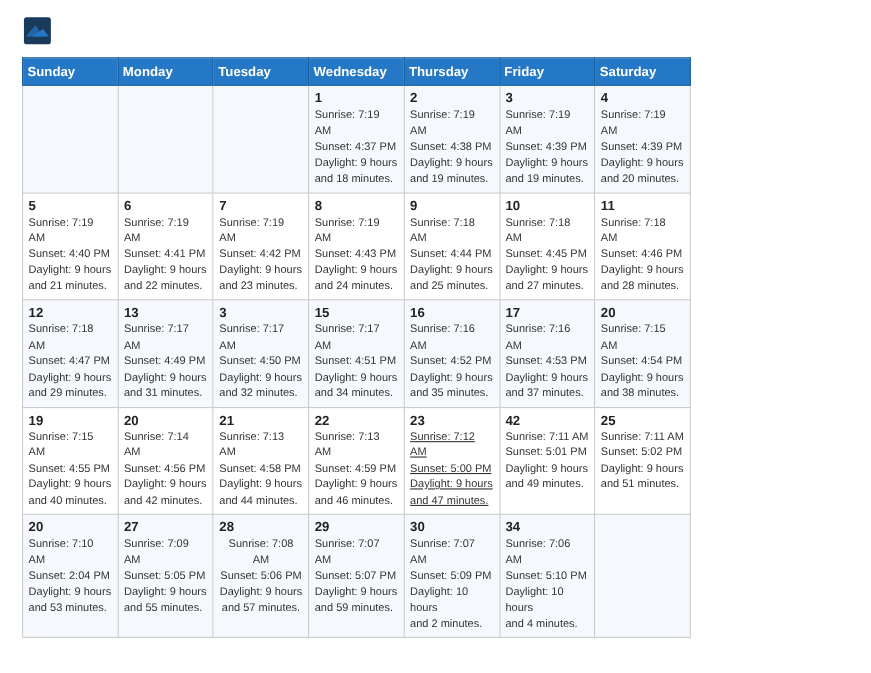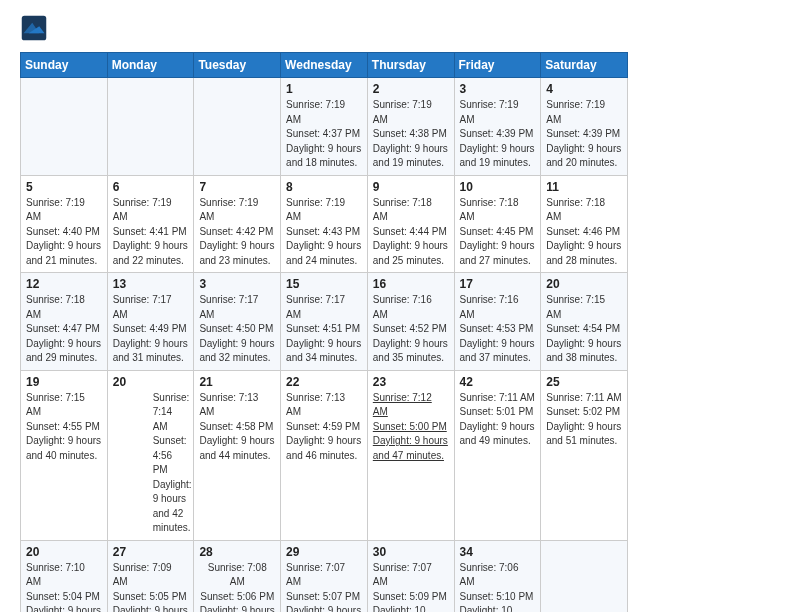--- a/index.html
+++ b/index.html
@@ -263,21 +263,21 @@
         <tr>
           <td>
             <span class="day-num">19</span>
             <div class="cell-info" style="white-space: pre-line;">Sunrise: 7:15 AM
 Sunset: 4:55 PM
 Daylight: 9 hours
 and 40 minutes.</div>
           </td>
           <td>
             <span class="day-num">20</span>
-            <div class="cell-info" style="white-space: pre-line; margin-left: 40px;">Sunrise: 7:14 AM
+            <div class="cell-info" style="white-space: pre-line;">Sunrise: 7:14 AM
 Sunset: 4:56 PM
 Daylight: 9 hours
 and 42 minutes.</div>
           </td>
           <td>
             <span class="day-num">21</span>
             <div class="cell-info" style="white-space: pre-line;">Sunrise: 7:13 AM
 Sunset: 4:58 PM
 Daylight: 9 hours
 and 44 minutes.</div>
@@ -308,21 +308,21 @@
             <div class="cell-info" style="white-space: pre-line;">Sunrise: 7:11 AM
 Sunset: 5:02 PM
 Daylight: 9 hours
 and 51 minutes.</div>
           </td>
         </tr>
         <tr>
           <td>
             <span class="day-num">20</span>
             <div class="cell-info" style="white-space: pre-line;">Sunrise: 7:10 AM
-Sunset: 5:04 PM
+Sunset: 2:04 PM
 Daylight: 9 hours
 and 53 minutes.</div>
           </td>
           <td>
             <span class="day-num">27</span>
             <div class="cell-info" style="white-space: pre-line;">Sunrise: 7:09 AM
 Sunset: 5:05 PM
 Daylight: 9 hours
 and 55 minutes.</div>
           </td>

